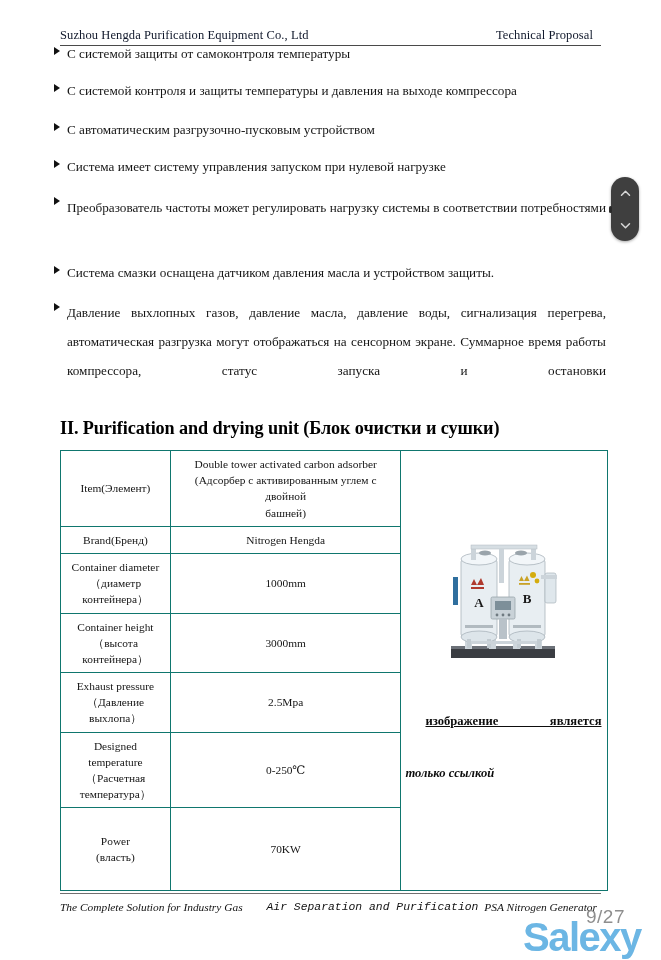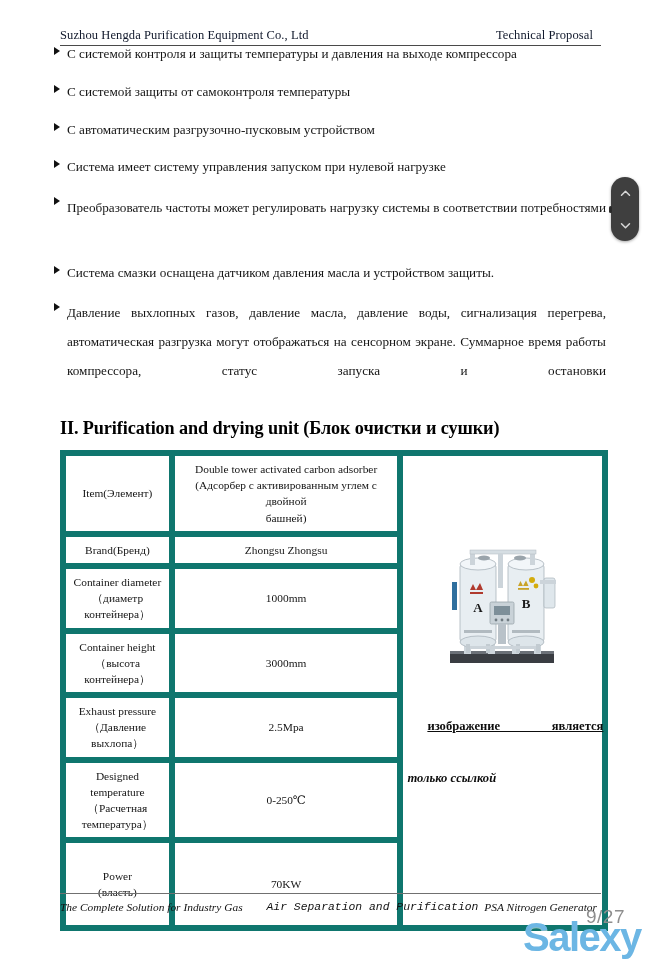--- a/index.html
+++ b/index.html
@@ -100,21 +100,21 @@
   
   .spec-table {
     position: absolute;
     top: 450px;
     left: 60px;
     width: 548px;
     border-collapse: collapse;
     table-layout: fixed;
   }
   .spec-table td {
-    border: 6px solid #0f766e;
+    border: 1px solid #0f766e;
     font-size: 11.4px;
     line-height: 1.42;
     text-align: center;
     vertical-align: middle;
     padding: 5px 4px;
     color: #151515;
   }
   .col-label { width: 100px; }
   .col-value { width: 210px; }
   .col-media { width: 188px; }
@@ -250,27 +250,27 @@
 
 <div class="page">
 
   <div class="doc-header">
     <span class="left">Suzhou Hengda Purification Equipment Co., Ltd</span>
     <span class="right">Technical Proposal</span>
   </div>
   <div class="header-rule"></div>
 
   <div class="bullets">
+    <div class="bullet tight">
+      <span class="tri"></span>
+      <span class="txt">С системой защиты от самоконтроля температуры</span>
+    </div>
     <div class="bullet">
       <span class="tri"></span>
       <span class="txt">С системой контроля и защиты температуры и давления на выходе компрессора</span>
-    </div>
-    <div class="bullet tight">
-      <span class="tri"></span>
-      <span class="txt">С системой защиты от самоконтроля температуры</span>
     </div>
     <div class="bullet tight">
       <span class="tri"></span>
       <span class="txt">С автоматическим разгрузочно-пусковым устройством</span>
     </div>
     <div class="bullet tight">
       <span class="tri"></span>
       <span class="txt">Система имеет систему управления запуском при нулевой нагрузке</span>
     </div>
     <div class="bullet justify para">
@@ -373,21 +373,21 @@
             </div>
           </div>
         </td>
       </tr>
 
       <tr>
         <td class="cell-lines">
           <span>Brand(Бренд)</span>
         </td>
         <td class="cell-lines">
-          <span>Zhongsu Zhongsu</span>
+          <span>Nitrogen Hengda</span>
         </td>
       </tr>
 
       <tr>
         <td class="cell-lines">
           <span>Container diameter</span>
           <span>（диаметр</span>
           <span>контейнера）</span>
         </td>
         <td class="cell-lines">

